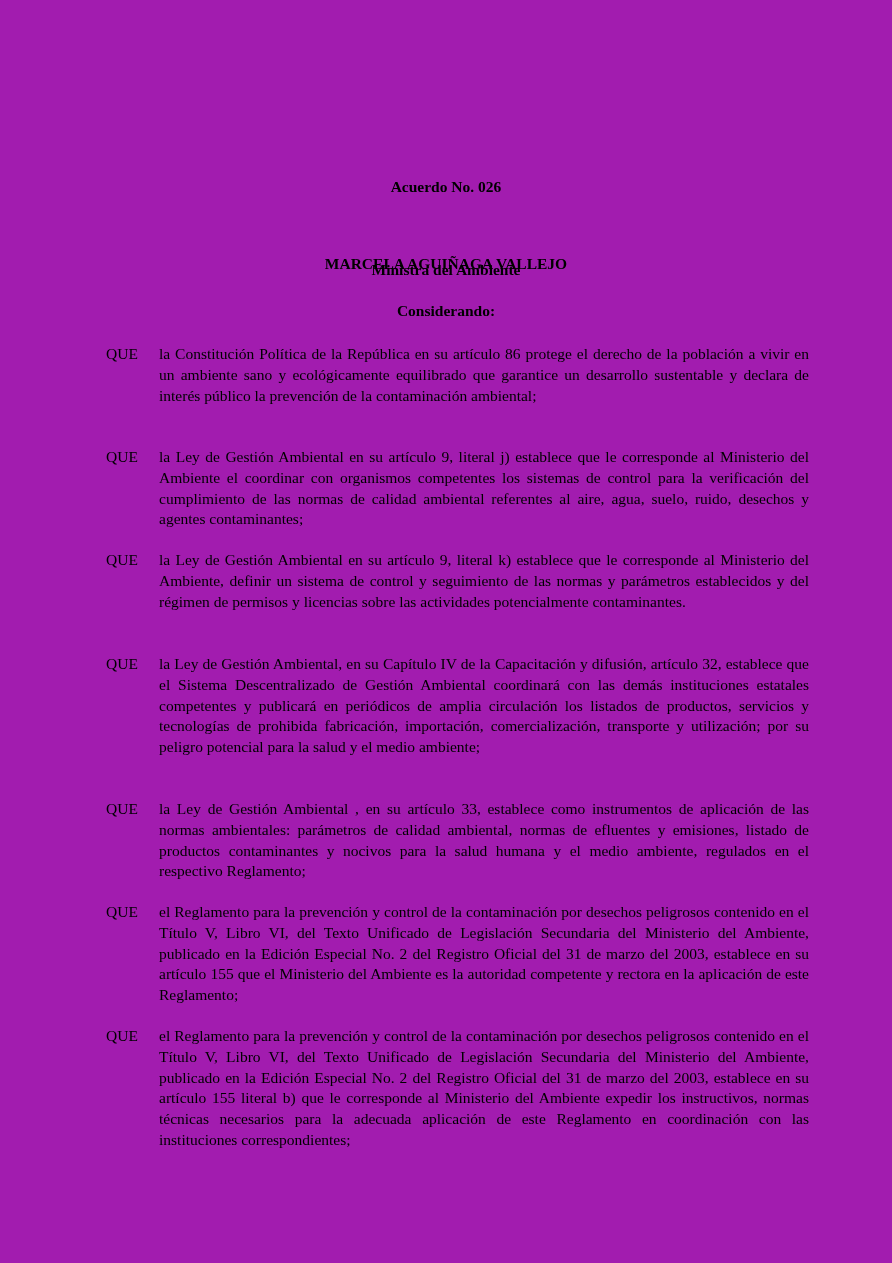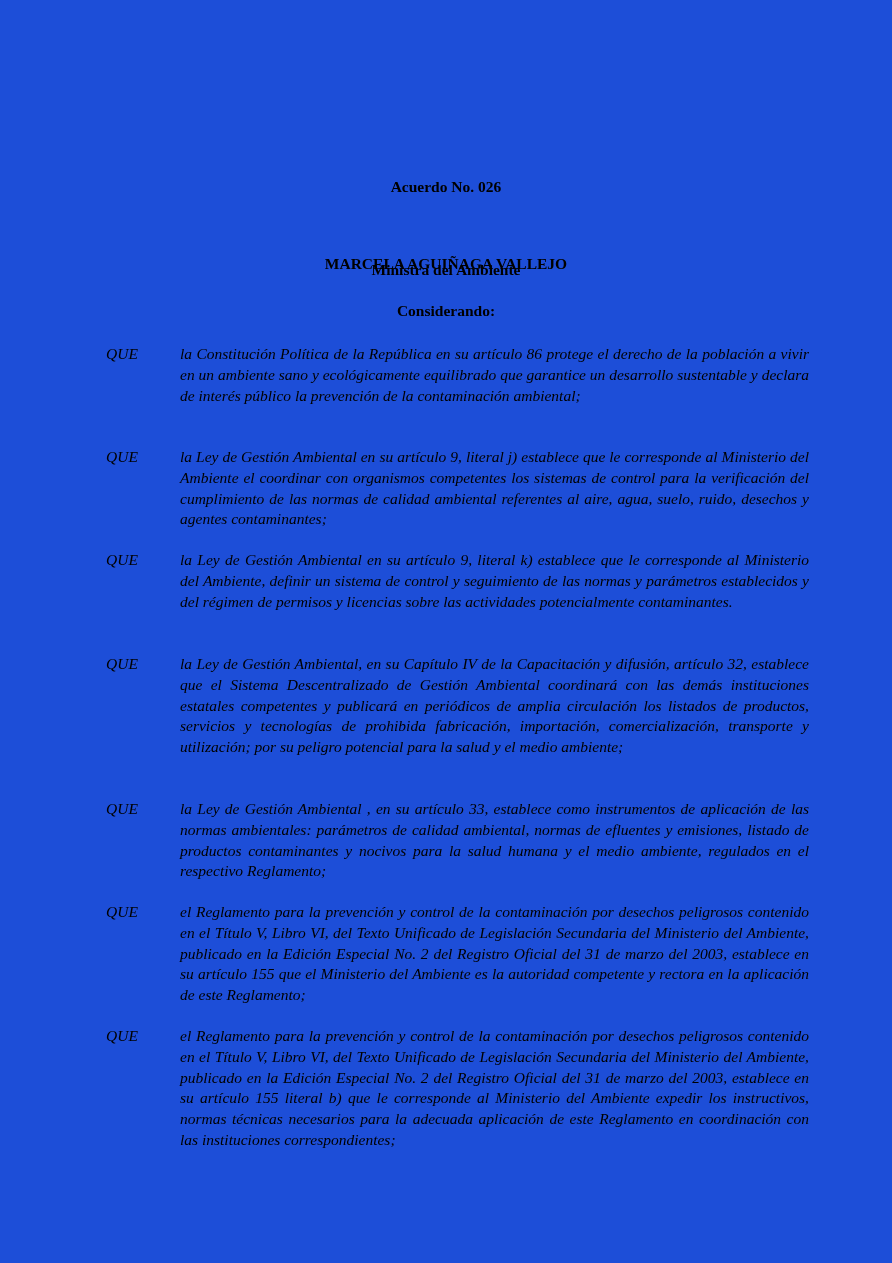--- a/index.html
+++ b/index.html
@@ -1,26 +1,26 @@
 <!DOCTYPE html>
 <html><head>
   <meta charset="utf-8">
   <style>
     html, body { margin: 0; padding: 0; background: #ffffff; }
     body { width: 892px; height: 1263px; position: relative; overflow: hidden;
       font-family: "Liberation Serif", "DejaVu Serif", serif; color: #000; }
-    .page { position: absolute; left: 0; top: 0; width: 892px; height: 1263px; background: #1d4ed8; }
+    .page { position: absolute; left: 0; top: 0; width: 892px; height: 1263px; background: #a21caf; }
     .center { position: absolute; left: 0; width: 892px; text-align: center; font-weight: bold; font-size: 15.5px; }
     .title { top: 178px; }
     .name { top: 255px; }
     .role { top: 261px; }
     .considerando { top: 302px; }
-    .clause { position: absolute; left: 106px; width: 703px; font-size: 15.5px; line-height: 20.8px; font-style: italic; }
+    .clause { position: absolute; left: 106px; width: 703px; font-size: 15.5px; line-height: 20.8px; }
     .clause .que { position: absolute; left: 0; top: 0; }
-    .clause .txt { margin-left: 74px; text-align: justify; }
+    .clause .txt { margin-left: 53px; text-align: justify; }
     .c0 { top: 344px; } .c1 { top: 447px; } .c2 { top: 550px; } .c3 { top: 654px; }
     .c4 { top: 799px; } .c5 { top: 902px; } .c6 { top: 1026px; }
   </style>
 </head>
 <body>
 
 <div class="page">
   <div class="center title">Acuerdo No. 026</div>
   <div class="center name">MARCELA AGUIÑAGA  VALLEJO</div>
   <div class="center considerando">Considerando:</div>

